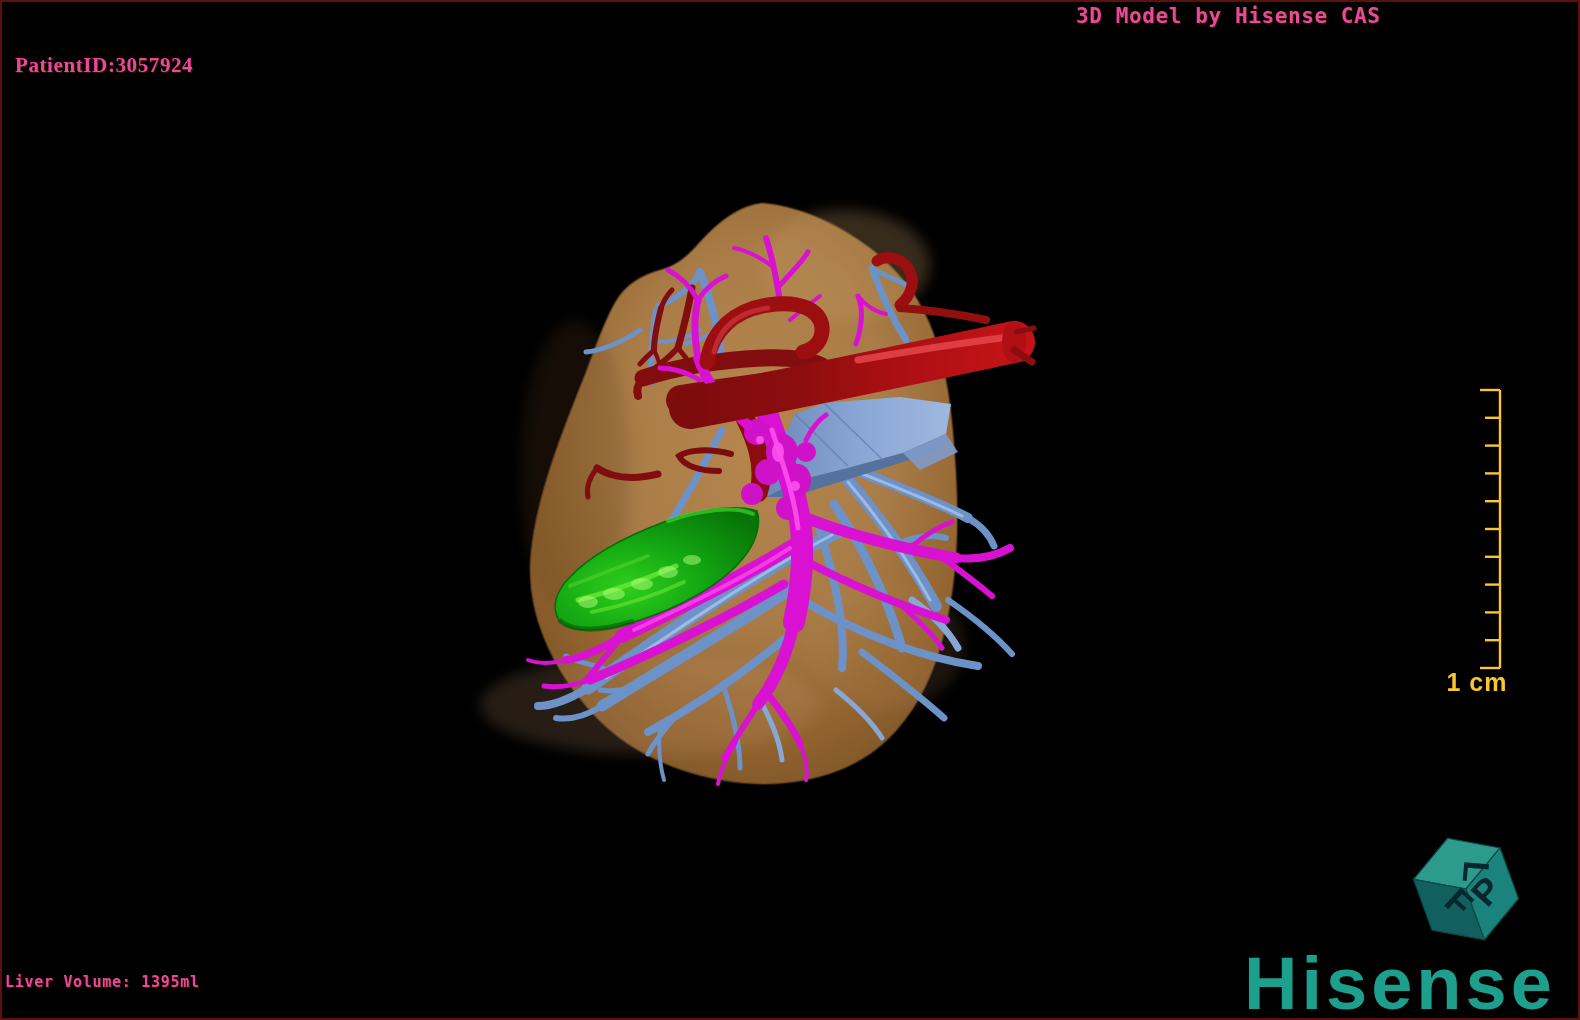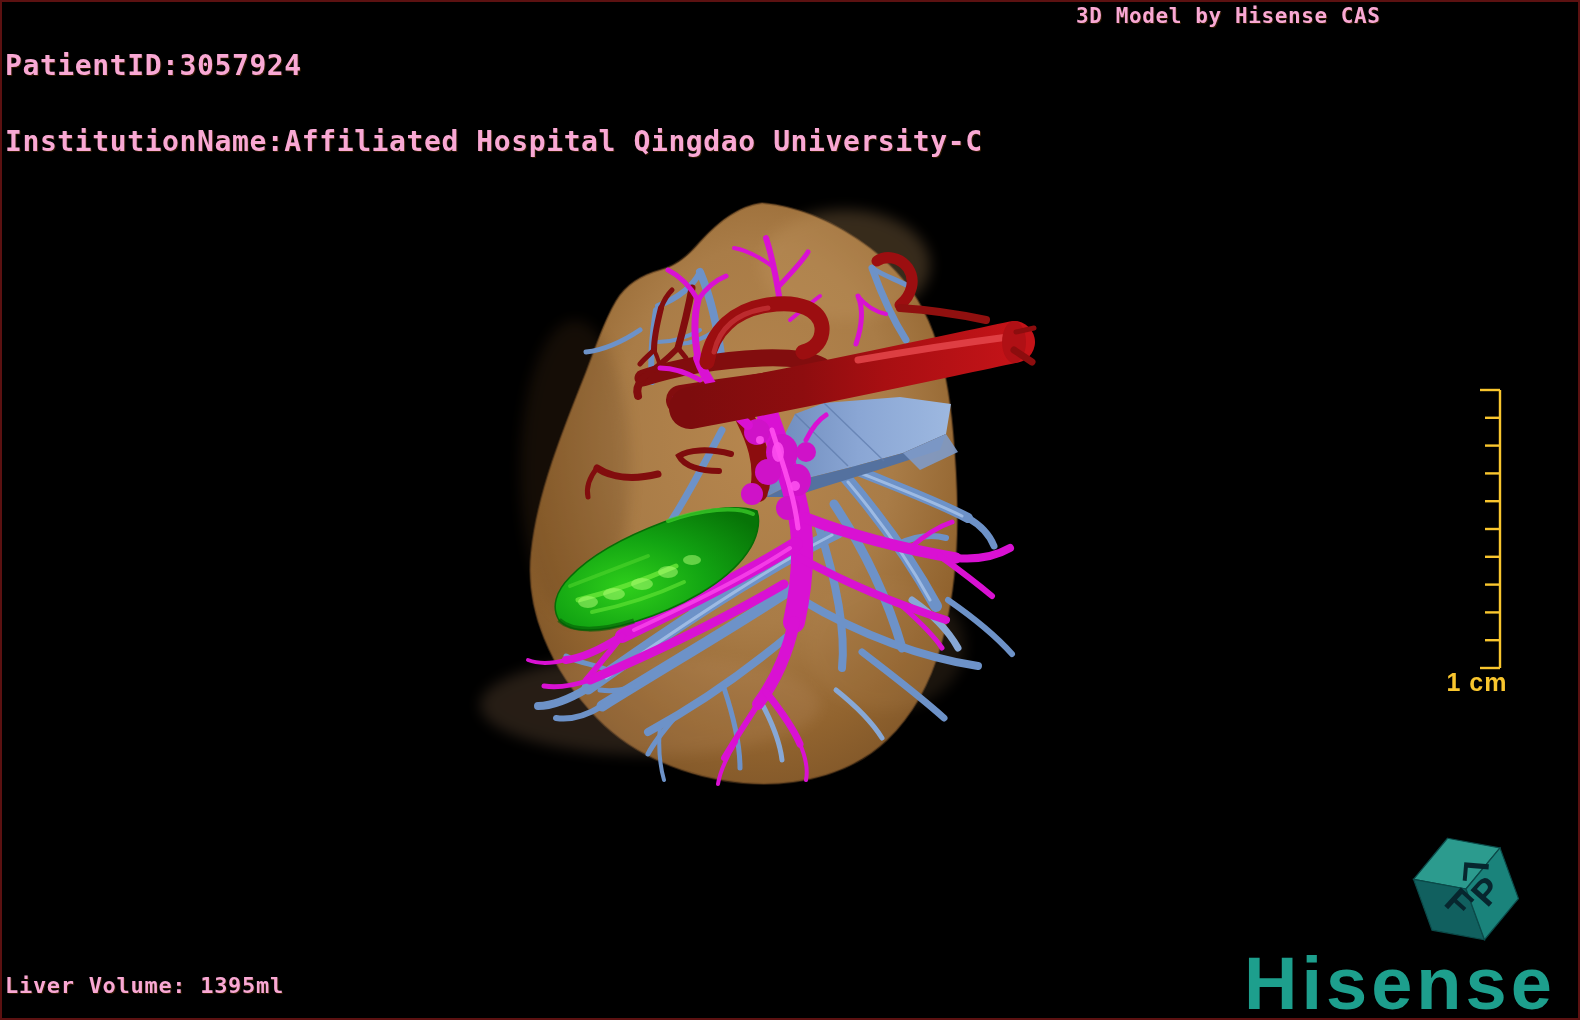--- a/index.html
+++ b/index.html
@@ -1,23 +1,23 @@
 <!DOCTYPE html>
 <html><head>
 <meta charset="utf-8">
 <style>
   html,body{margin:0;padding:0;background:#000;}
   #app{position:relative;width:1580px;height:1020px;background:#000;overflow:hidden;
        font-family:"DejaVu Sans Mono","Liberation Mono",monospace;}
   .frame{position:absolute;inset:0;border:2px solid #5c1111;pointer-events:none;z-index:40;}
-  .ovl{position:absolute;color:#f9a8d4;font-weight:bold;z-index:20;
+  .ovl{position:absolute;color:#ec4899;font-weight:bold;z-index:20;
        text-shadow:1px 1px 0 rgba(90,45,0,.55);white-space:pre;}
-  #patient-block{left:5px;top:3px;font-size:28px;line-height:25.2px;letter-spacing:.6px;}
+  #patient-block{left:15px;top:3px;font-size:21px;line-height:25.2px;letter-spacing:.6px;font-family:Liberation Serif, serif;}
   #title-right{left:1076px;top:4px;font-size:21px;letter-spacing:.6px;}
-  #volume-readout{left:5px;top:973px;font-size:22px;letter-spacing:.7px;}
+  #volume-readout{left:5px;top:973px;font-size:15px;letter-spacing:.7px;}
   #wordmark{position:absolute;left:1244px;top:941px;z-index:20;color:#1d9f8d;
             font-family:"Liberation Sans","DejaVu Sans",sans-serif;
             font-weight:bold;font-size:74px;letter-spacing:4px;white-space:nowrap;}
   svg#scene{position:absolute;left:0;top:0;z-index:5;}
   #scale-bar line{stroke:#f9c62e;}
   #scale-bar text{fill:#f9c62e;font-family:"Liberation Sans",sans-serif;
                   font-weight:bold;font-size:25px;letter-spacing:1px;}
   .vein{stroke:#6d92c8;fill:none;stroke-linecap:round;}
   .vein2{stroke:#87a8d6;fill:none;stroke-linecap:round;}
   .veinhl{stroke:#a9c4ea;fill:none;stroke-linecap:round;opacity:.8;}
@@ -241,21 +241,20 @@
       <polygon points="-46,-27 0,0 0,54 -46,27" fill="#11605f" stroke="#0b4a49" stroke-width="1.2"></polygon>
       <polygon points="0,0 46,-27 46,27 0,54" fill="#1a837b" stroke="#0b4a49" stroke-width="1.2"></polygon>
       <text transform="translate(4,-18) rotate(115)">L</text>
       <text transform="translate(-22,16) rotate(62)">F</text>
       <text transform="translate(24,20) rotate(-28)">P</text>
     </g>
   </svg>
 
   <div id="patient-block" class="ovl">
     <div>PatientID:3057924</div>
-    <div>InstitutionName:Affiliated Hospital Qingdao University-C</div>
   </div>
 
   <div id="title-right" class="ovl">3D Model by Hisense CAS</div>
 
   <div id="volume-readout" class="ovl">Liver Volume: 1395ml</div>
 
   <div id="wordmark">Hisense</div>
 
   <div class="frame"></div>
 </div>

